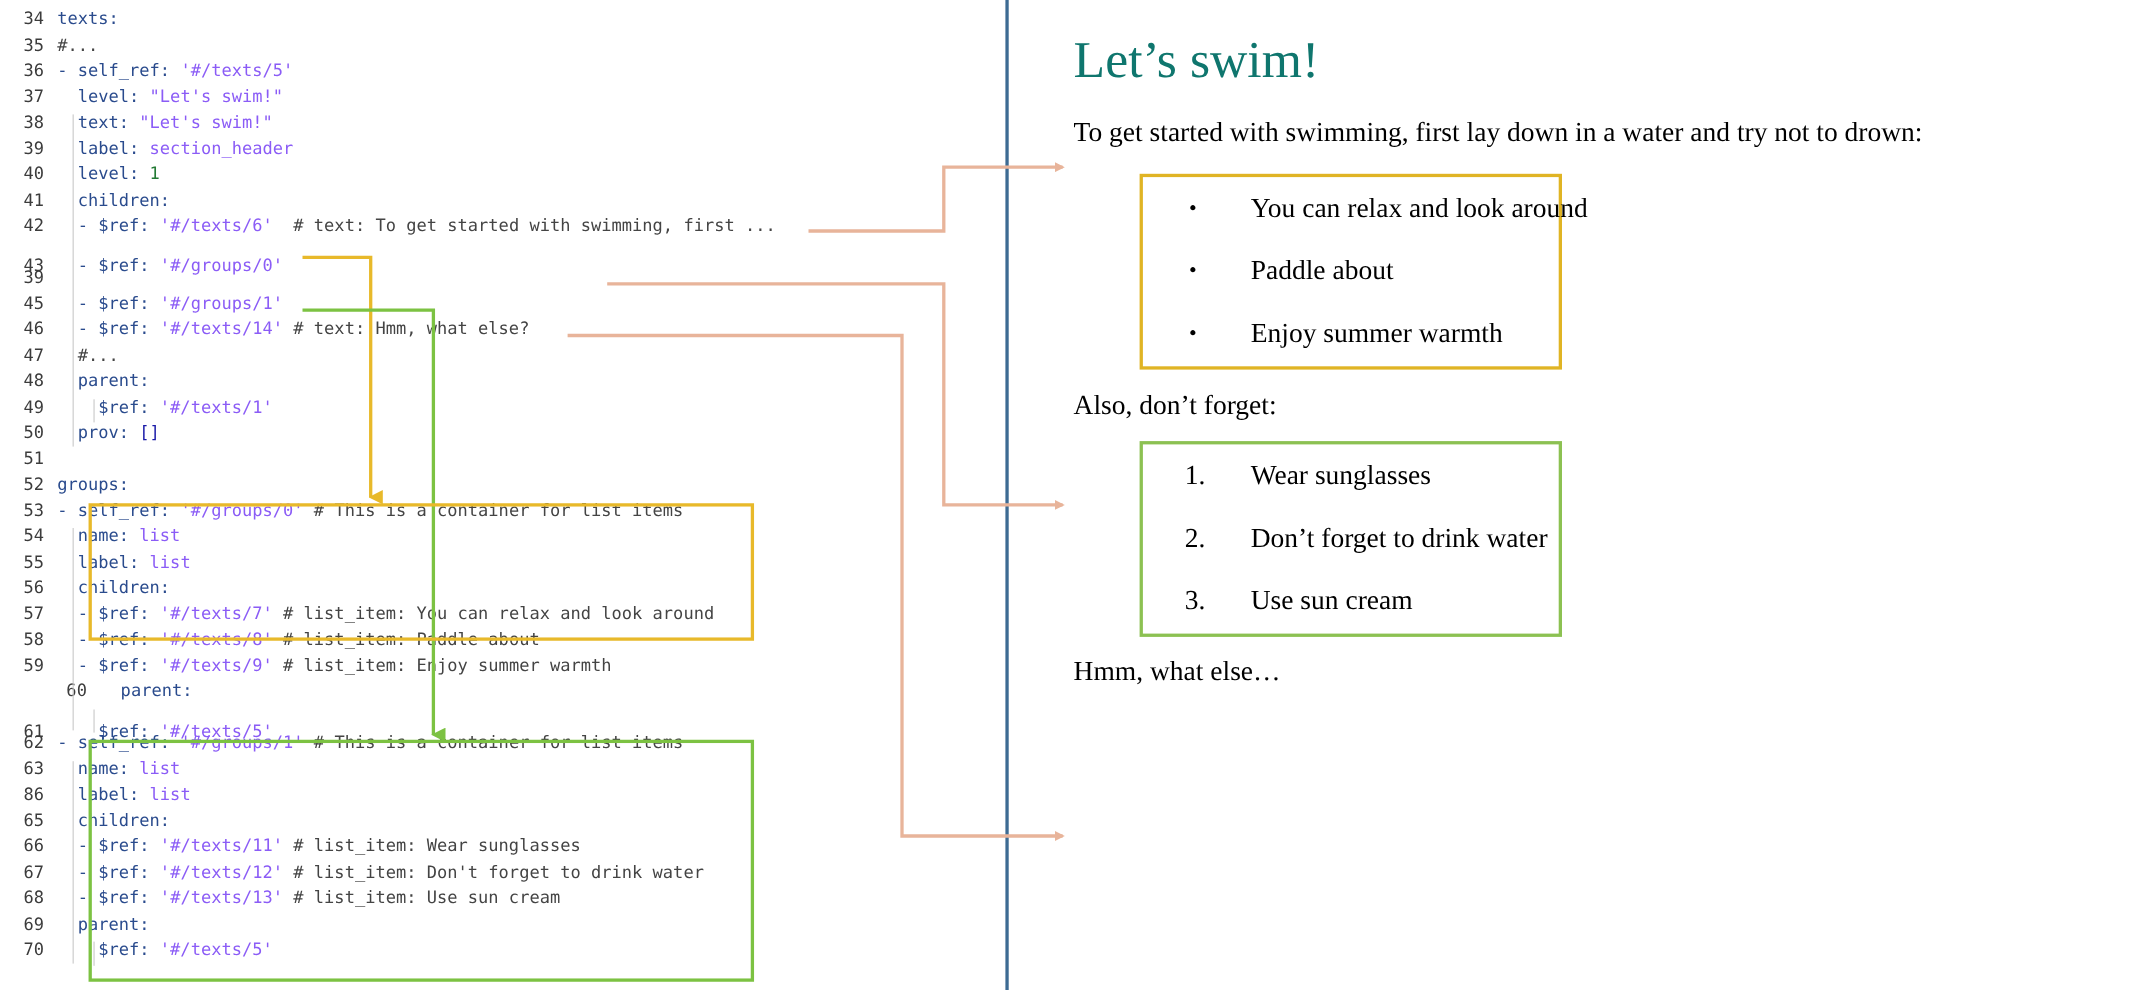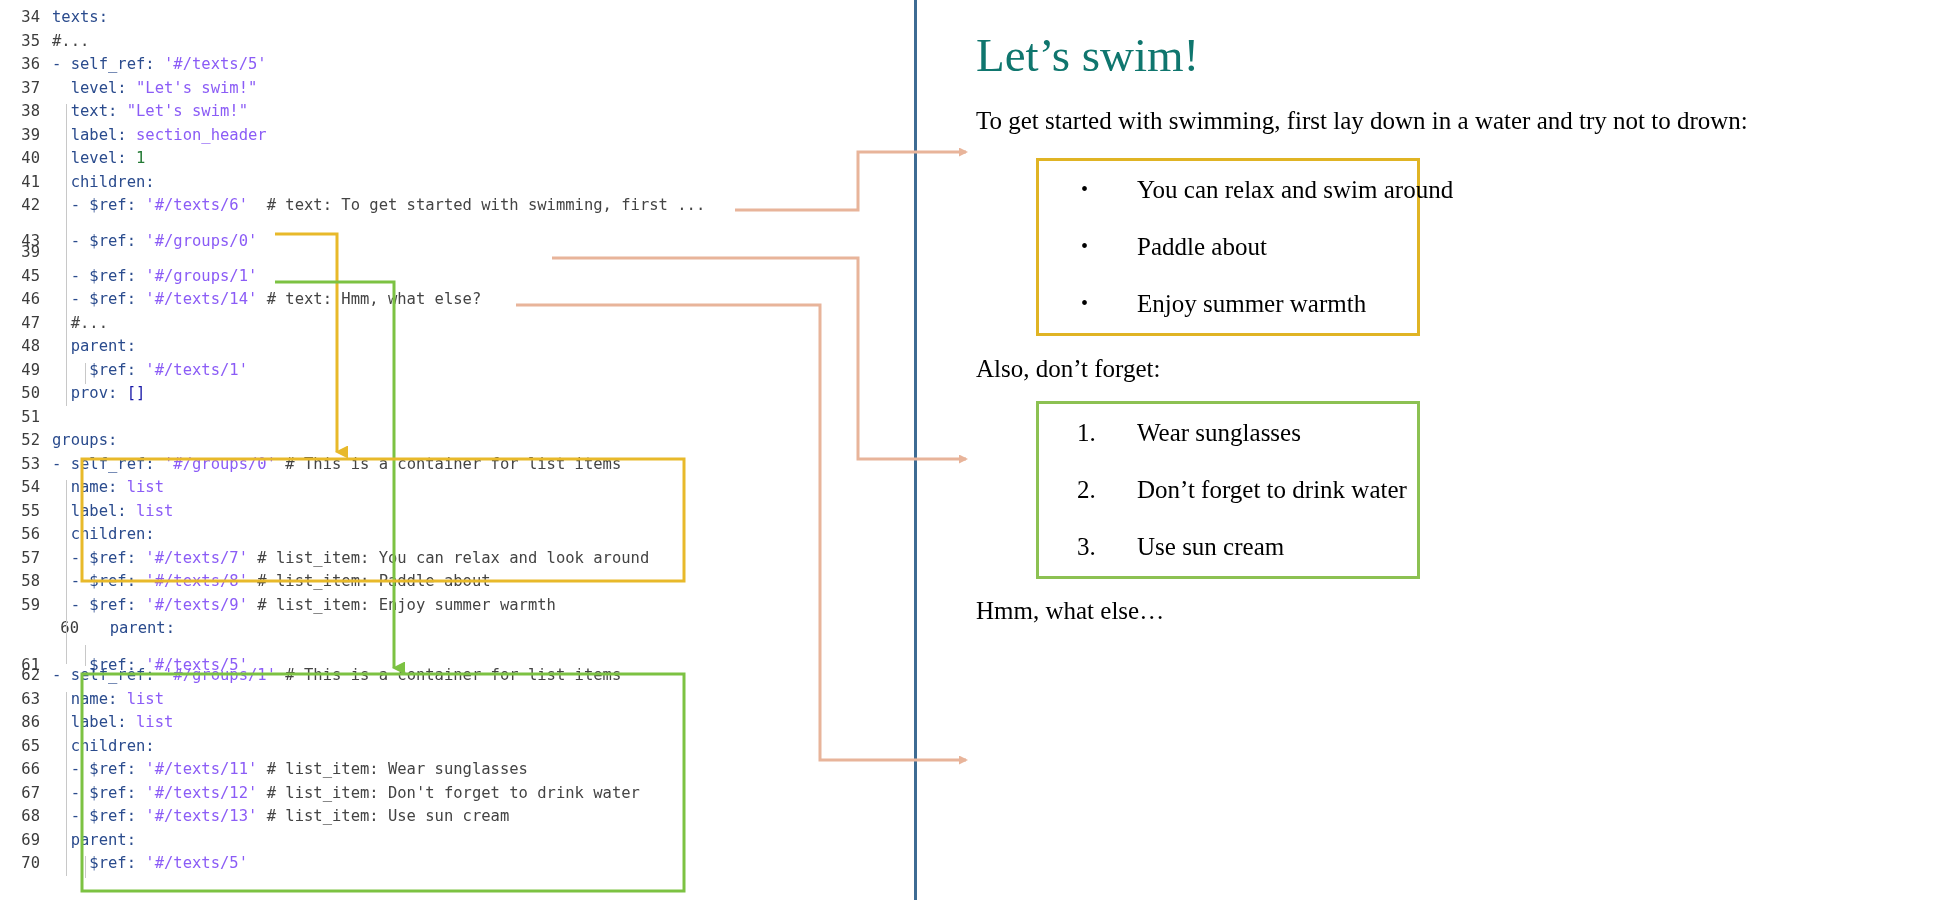--- a/index.html
+++ b/index.html
@@ -218,21 +218,21 @@
   <div id="divider" style="background: rgb(61, 107, 147);"></div>
 
   <div id="doc-pane">
 
     <div id="doc-title">Let’s swim!</div>
 
     <div class="doc-para" id="para-intro">To get started with swimming, first lay down in a water and try not to drown:</div>
 
     <div class="doc-box" id="box-bullets" style="border-color: rgb(224, 180, 36);">
       <ul class="doc-list" id="bullet-list">
-          <li class="doc-li"><span class="marker bullet">•</span><span>You can relax and swim around</span></li>
+          <li class="doc-li"><span class="marker bullet">•</span><span>You can relax and look around</span></li>
           <li class="doc-li"><span class="marker bullet">•</span><span>Paddle about</span></li>
           <li class="doc-li"><span class="marker bullet">•</span><span>Enjoy summer warmth</span></li>
         </ul>
     </div>
 
     <div class="doc-para" id="para-also">Also, don’t forget:</div>
 
     <div class="doc-box" id="box-numbers" style="border-color: rgb(140, 193, 82);">
       <ol class="doc-list" id="number-list">
           <li class="doc-li"><span class="marker">1.</span><span>Wear sunglasses</span></li>

